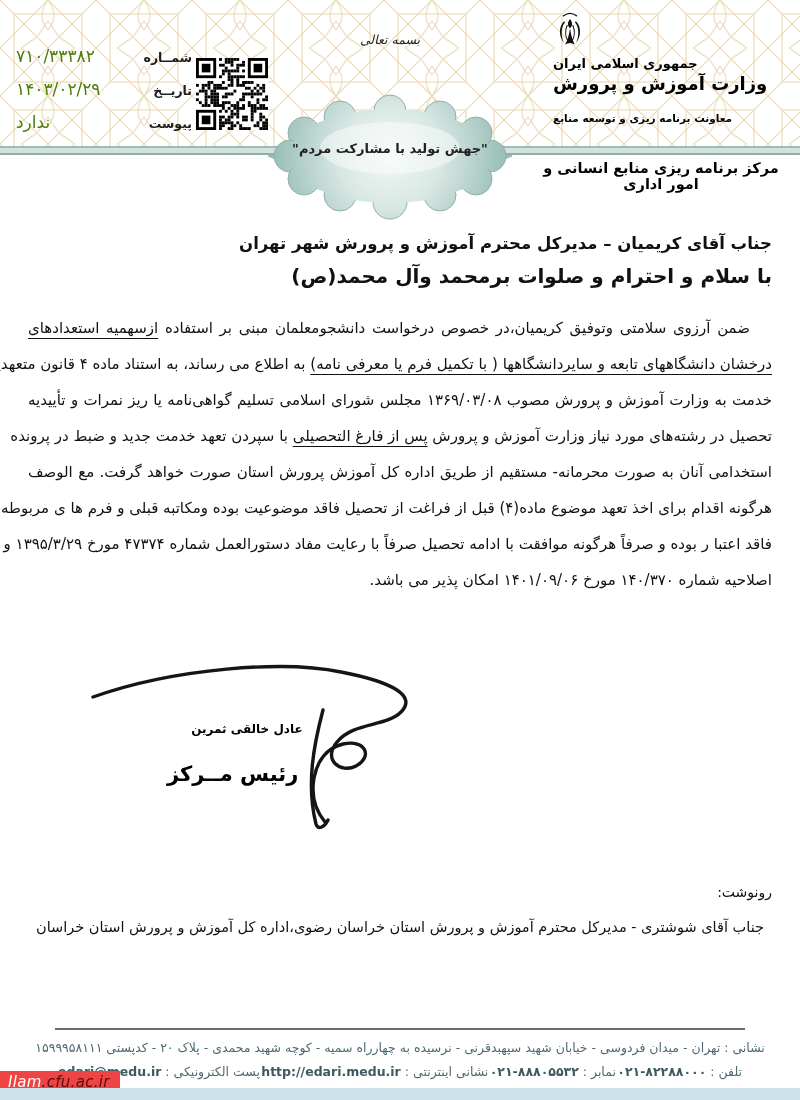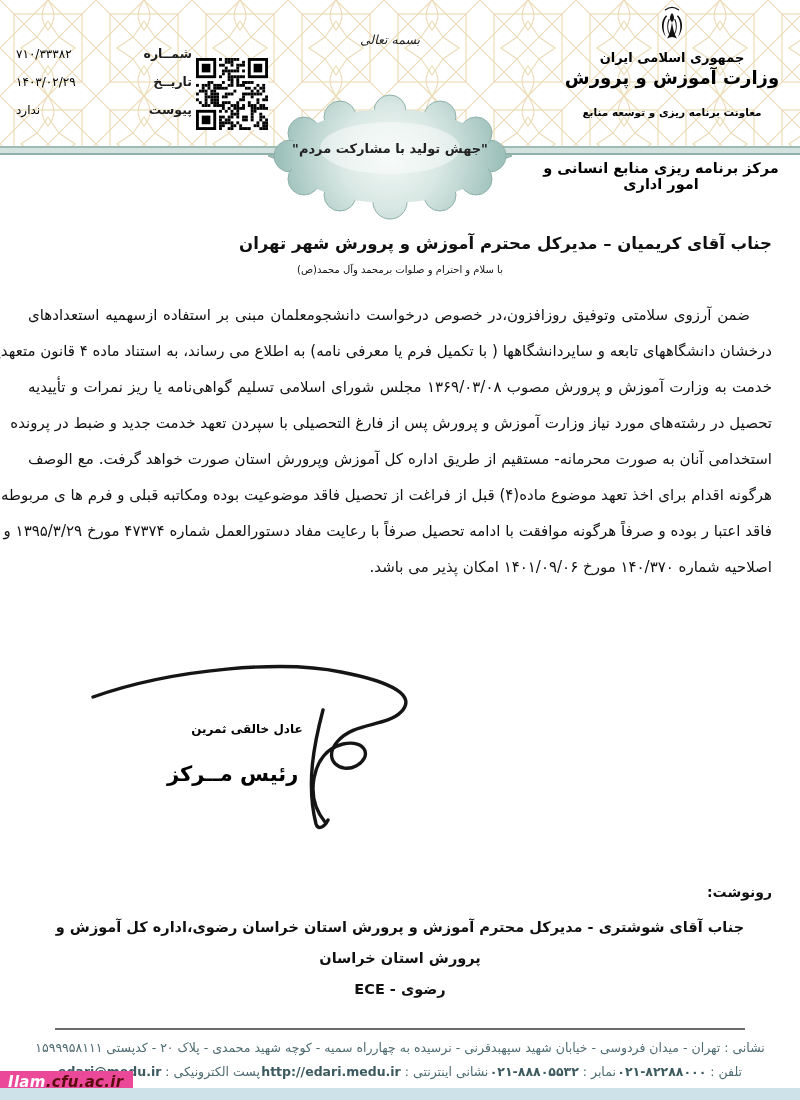--- a/index.html
+++ b/index.html
@@ -10,71 +10,71 @@
   .pattern-wrap { position:absolute; left:0; top:0; width:800px; height:149px; }
   .band { position:absolute; left:0; top:146px; width:800px; height:9px;
           background:#d3e2de; border-top:2px solid #9cbcb6; border-bottom:2px solid #8fb0aa; }
   .medallion { position:absolute; left:268px; top:92px; width:244px; height:134px; }
   .slogan { position:absolute; left:268px; top:141px; width:244px; text-align:center;
             font-size:13px; font-weight:700; color:#222; direction:rtl; }
 
   .ref-block { position:absolute; left:16px; top:46px; width:176px; direction:rtl; }
   .ref-row { display:flex; justify-content:space-between; align-items:baseline; margin-bottom:13px; }
   .ref-label { font-size:12.5px; font-weight:700; color:#1c1c1c; }
-  .ref-value { font-size:12px; color:#000000; direction:rtl; }
+  .ref-value { font-size:17px; color:#4d7c0f; direction:rtl; }
 
   .qr { position:absolute; left:196px; top:58px; width:72px; height:72px; background:#fff; }
 
   .bismillah { position:absolute; left:330px; top:32px; width:120px; text-align:center;
                font-size:12.5px; font-style:italic; color:#222; }
 
-  .org-block { position:absolute; left:553px; top:6px; width:238px; text-align:center; direction:rtl; }
+  .org-block { position:absolute; left:553px; top:12px; width:238px; text-align:left; direction:rtl; }
   .org-emblem { height:38px; }
   .org-country { font-size:13px; font-weight:600; margin-top:2px; }
   .org-ministry { font-size:18px; font-weight:800; margin-top:2px; }
   .org-deputy { font-size:10.5px; font-weight:600; margin-top:18px; }
   .org-center { position:absolute; left:530px; top:160px; width:262px; text-align:center;
                 font-size:14.5px; font-weight:700; direction:rtl; }
 
   
   .letter { position:absolute; left:28px; right:28px; top:234px; direction:rtl; color:#111; }
   .recipient { font-size:16.5px; font-weight:800; text-align:right; }
-  .salutation { font-size:10px; margin-top:11px; text-align:center; }
+  .salutation { font-size:20px; margin-top:11px; text-align:right;font-weight:bold; }
   .body-lines { margin-top:22px; font-size:15px; }
   .body-line { direction:rtl; text-align:justify; text-align-last:justify; height:36px; line-height:36px; white-space:nowrap; }
   .body-line.right { text-align:right; text-align-last:right; }
   .body-line.indent { padding-right:22px; }
-  .u { text-underline-offset:5px; }
+  .u { text-decoration:underline; text-underline-offset:5px; }
 
   
   .sig-block { position:absolute; left:85px; top:652px; width:350px; height:180px; }
   .sig-svg { position:absolute; left:0; top:0; width:100%; height:100%; }
   .sig-name { position:absolute; left:62px; top:70px; width:200px; text-align:center;
               font-size:12px; font-weight:800; direction:rtl; }
   .sig-title { position:absolute; left:82px; top:110px; width:160px; text-align:left;
                font-size:21px; font-weight:800; direction:rtl; }
 
   
-  .cc-block { position:absolute; left:28px; right:28px; top:884px; direction:rtl; color:#111;font-weight:bold; }
+  .cc-block { position:absolute; left:28px; right:28px; top:884px; direction:rtl; color:#111; }
   .cc-label { font-size:14px; text-align:right; margin-bottom:12px; }
   .cc-item { font-size:14.5px; line-height:31px; text-align:center; }
   .cc-item.center { text-align:center; }
 
   
   .footer-rule { position:absolute; left:55px; right:55px; top:1028px; border-top:2px solid #6b6b6b; }
   .footer-address { position:absolute; left:35px; right:35px; top:1040px; text-align:center;
                     font-size:12.5px; color:#4e6b71; direction:rtl; }
   .footer-contacts { position:absolute; left:30px; right:30px; top:1064px; display:flex; direction:rtl;
                      justify-content:space-between; padding:0 28px; font-size:12.5px; color:#4e6b71; }
   .contact { white-space:nowrap; }
   .contact .val { font-weight:700; color:#3d5a60; }
   .ltr { direction:ltr; unicode-bidi:isolate; }
   .strip { position:absolute; left:0; right:0; bottom:0; height:12px; background:#cde2e9; }
-  .watermark { position:absolute; left:0; top:1071px; background:#ec4899; padding:2px 10px 4px 8px;
-               font-style:italic; font-weight:bold; font-size:15px; letter-spacing:0.3px; }
+  .watermark { position:absolute; left:0; top:1071px; background:#ef4444; padding:2px 10px 4px 8px;
+               font-style:italic; font-weight:normal; font-size:15px; letter-spacing:0.3px; }
   .watermark .wm1 { color:#ffffff; }
   .watermark .wm2 { color:#5a0d0d; }
 </style>
 </head>
 <body>
 
 <div class="page">
 
   <div class="pattern-wrap">
     <svg width="800" height="149">
@@ -383,25 +383,25 @@
     <div class="org-country">جمهوری اسلامی ایران</div>
     <div class="org-ministry">وزارت آموزش و پرورش</div>
     <div class="org-deputy">معاونت برنامه ریزی و توسعه منابع</div>
   </div>
   <div class="org-center">مرکز برنامه ریزی منابع انسانی و امور اداری</div>
 
   <div class="letter">
     <div class="recipient">جناب آقای کریمیان – مدیرکل محترم آموزش و پرورش شهر تهران</div>
     <div class="salutation">با سلام و احترام و صلوات برمحمد وآل محمد(ص)</div>
     <div class="body-lines">
-        <div class="body-line indent"><span>ضمن آرزوی سلامتی وتوفیق روزافزون،در خصوص درخواست دانشجومعلمان مبنی بر استفاده </span><span class="u">ازسهمیه استعدادهای</span></div>
+        <div class="body-line indent"><span>ضمن آرزوی سلامتی وتوفیق کریمیان،در خصوص درخواست دانشجومعلمان مبنی بر استفاده </span><span class="u">ازسهمیه استعدادهای</span></div>
         <div class="body-line"><span class="u">درخشان دانشگاههای تابعه و سایردانشگاهها ( با تکمیل فرم یا معرفی نامه)</span><span> به اطلاع می رساند، به استناد ماده ۴ قانون متعهدین</span></div>
         <div class="body-line"><span>خدمت به وزارت آموزش و پرورش مصوب ۱۳۶۹/۰۳/۰۸ مجلس شورای اسلامی تسلیم گواهی‌نامه یا ریز نمرات و تأییدیه</span></div>
         <div class="body-line"><span>تحصیل در رشته‌های مورد نیاز وزارت آموزش و پرورش </span><span class="u">پس از فارغ التحصیلی</span><span> با سپردن تعهد خدمت جدید و ضبط در پرونده</span></div>
-        <div class="body-line"><span>استخدامی آنان به صورت محرمانه- مستقیم از طریق اداره کل آموزش وپرورش استان صورت خواهد گرفت. مع الوصف</span></div>
+        <div class="body-line"><span>استخدامی آنان به صورت محرمانه- مستقیم از طریق اداره کل آموزش پرورش استان صورت خواهد گرفت. مع الوصف</span></div>
         <div class="body-line"><span>هرگونه اقدام برای اخذ تعهد موضوع ماده(۴) قبل از فراغت از تحصیل فاقد موضوعیت بوده ومکاتبه قبلی و فرم ها ی مربوطه</span></div>
         <div class="body-line"><span>فاقد اعتبا ر بوده و صرفاً هرگونه موافقت با ادامه تحصیل  صرفاً با رعایت مفاد دستورالعمل شماره ۴۷۳۷۴ مورخ ۱۳۹۵/۳/۲۹ و</span></div>
         <div class="body-line right"><span>اصلاحیه شماره  ۱۴۰/۳۷۰ مورخ ۱۴۰۱/۰۹/۰۶ امکان پذیر می باشد.</span></div>
       </div>
   </div>
 
   <div class="sig-block">
     <svg class="sig-svg" viewBox="0 0 350 180">
       <g fill="none" stroke="#151515" stroke-width="3.4" stroke-linecap="round">
         <path d="M8 45 C90 16 200 8 256 20 C308 30 332 44 316 60 C301 75 268 70 252 90 C237 108 256 122 271 114 C288 105 281 87 258 92 C241 96 232 110 229 126 C226 143 230 158 240 170"></path>
@@ -409,21 +409,20 @@
       </g>
     </svg>
     <div class="sig-name">عادل خالقی ثمرین</div>
     <div class="sig-title">رئیس مــرکز</div>
   </div>
 
   <div class="cc-block">
     <div class="cc-label">رونوشت:</div>
     <div id="cc-items">
         <div class="cc-item">جناب آقای شوشتری - مدیرکل محترم آموزش و پرورش استان خراسان رضوی،اداره کل آموزش و پرورش استان خراسان</div>
-        <div class="cc-item center">رضوی - ECE</div>
       </div>
   </div>
 
   <div class="footer-rule"></div>
   <div class="footer-address">نشانی : تهران - میدان فردوسی - خیابان شهید سپهبدقرنی - نرسیده به چهارراه سمیه - کوچه شهید محمدی - پلاک ۲۰ - کدپستی ۱۵۹۹۹۵۸۱۱۱</div>
   <div class="footer-contacts">
     <span class="contact">
       <span>تلفن :</span>
       <span class="val ltr">۰۲۱-۸۲۲۸۸۰۰۰</span>
     </span>

